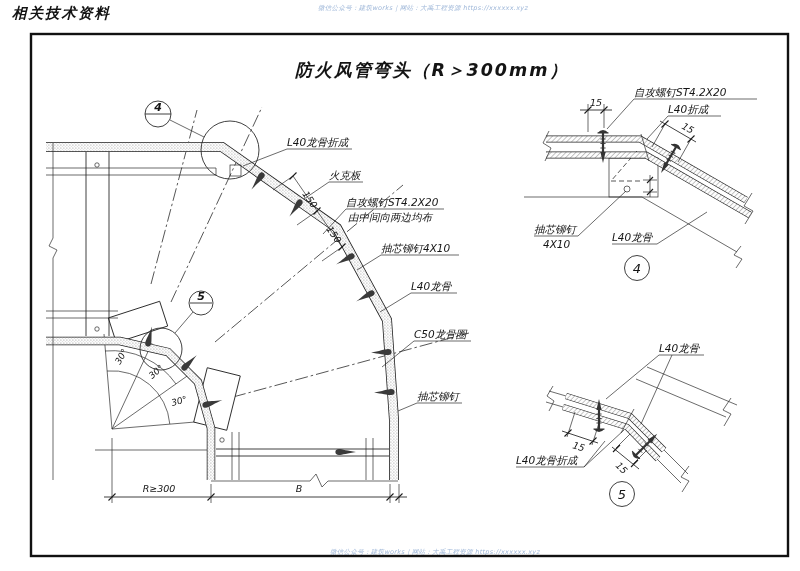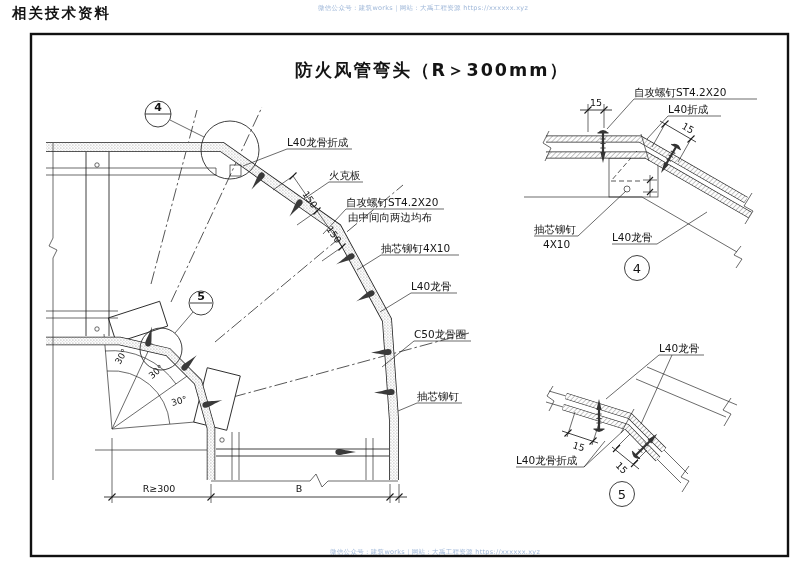--- a/index.html
+++ b/index.html
@@ -1,17 +1,17 @@
 <!DOCTYPE html>
 <html><head>
 <meta charset="utf-8">
 <style>
   html,body{margin:0;padding:0;background:#ffffff;}
   .stage{position:relative;width:800px;height:571px;background:#fff;overflow:hidden;
-         font-family:"DejaVu Sans",sans-serif;}
+         font-family:"DejaVu Sans",sans-serif;font-style:italic;}
   svg text{font-family:"DejaVu Sans",sans-serif;fill:#141414;}
   .hdr{font-size:14.5px;font-weight:bold;letter-spacing:2px;}
   .wm{font-size:6.5px;fill:#9db6d8;letter-spacing:0.3px;}
   .ttl{font-size:17.5px;font-weight:bold;letter-spacing:2px;}
   .lbl{font-size:10.5px;}
   .dim{font-size:9.5px;}
   .ang{font-size:9px;}
   .bub{font-size:11px;font-weight:bold;}
   .num{font-size:13px;}
   .ln{stroke:#2b2b2b;stroke-width:0.9;fill:none;}

